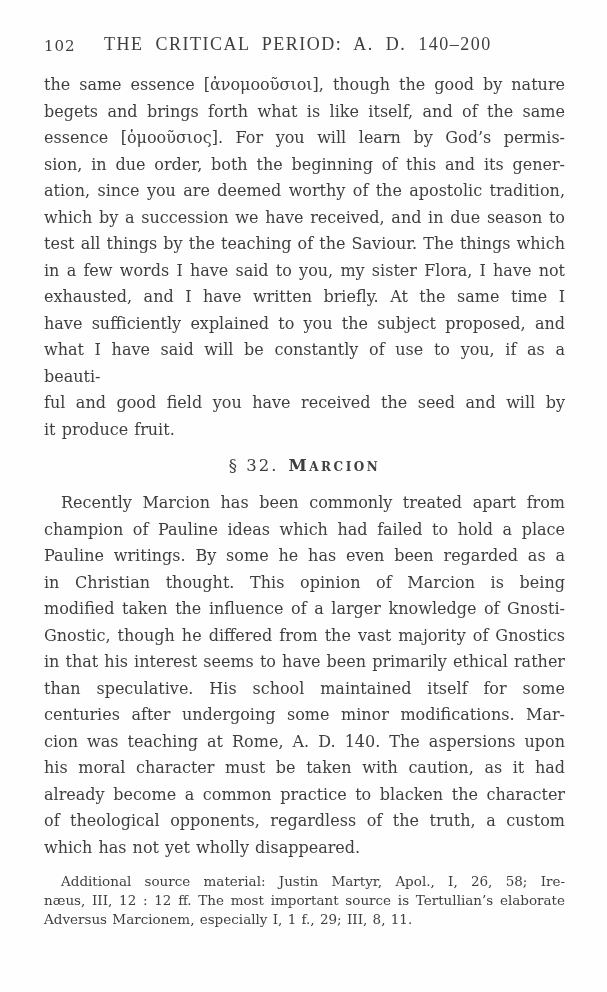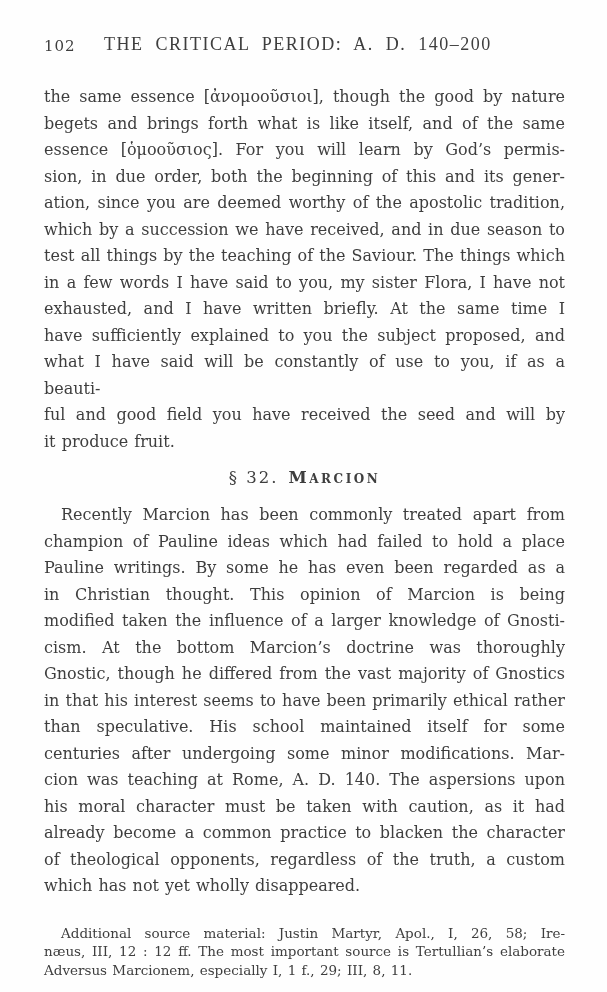--- a/index.html
+++ b/index.html
@@ -15,21 +15,21 @@
     box-sizing: border-box;
     padding: 34px 42px 0 44px;
     font-family: "DejaVu Serif", "Liberation Serif", serif;
     color: #3e3e3e;
     overflow: hidden;
   }
   
   .running-head {
     position: relative;
     height: 24px;
-    margin-bottom: 26px;
+    margin-bottom: 14px;
   }
   .page-number {
     position: absolute;
     left: 0;
     top: 3px;
     font-size: 15px;
     letter-spacing: 1px;
   }
   .running-title {
     position: absolute;
@@ -71,21 +71,21 @@
     font-variant: small-caps;
     letter-spacing: 2.5px;
     margin-left: 10px;
     font-weight: bold;
   }
   .section-heading .prefix {
     letter-spacing: 2px;
   }
   
   .source-note {
-    margin-top: 24px;
+    margin-top: 11px;
     font-size: 13.5px;
     line-height: 18.8px;
   }
   .source-note .line { text-align-last: justify; }
   .source-note .line-last { text-align-last: left; }
 </style>
 </head>
 <body>
 
 <div class="page">
@@ -114,21 +114,20 @@
   <div class="section-heading">
     <span class="prefix">§ 32.</span><span class="sc">Marcion</span>
   </div>
 
   <div class="para indent-first">
       <div class="line"><span>Recently Marcion has been commonly treated apart from</span></div>
       <div class="line"><span>champion of Pauline ideas which had failed to hold a place</span></div>
       <div class="line"><span>Pauline writings.  By some he has even been regarded as a</span></div>
       <div class="line"><span>in Christian thought.  This opinion of Marcion is being</span></div>
       <div class="line"><span>modified taken the influence of a larger knowledge of Gnosti-</span></div>
-      <div class="line"><span>cism.  At the bottom Marcion’s doctrine was thoroughly</span></div>
       <div class="line"><span>Gnostic, though he differed from the vast majority of Gnostics</span></div>
       <div class="line"><span>in that his interest seems to have been primarily ethical rather</span></div>
       <div class="line"><span>than speculative.  His school maintained itself for some</span></div>
       <div class="line"><span>centuries after undergoing some minor modifications.  Mar-</span></div>
       <div class="line"><span>cion was teaching at Rome, A. D. 140.  The aspersions upon</span></div>
       <div class="line"><span>his moral character must be taken with caution, as it had</span></div>
       <div class="line"><span>already become a common practice to blacken the character</span></div>
       <div class="line"><span>of theological opponents, regardless of the truth, a custom</span></div>
       <div class="line line-last"><span>which has not yet wholly disappeared.</span></div>
     </div>

